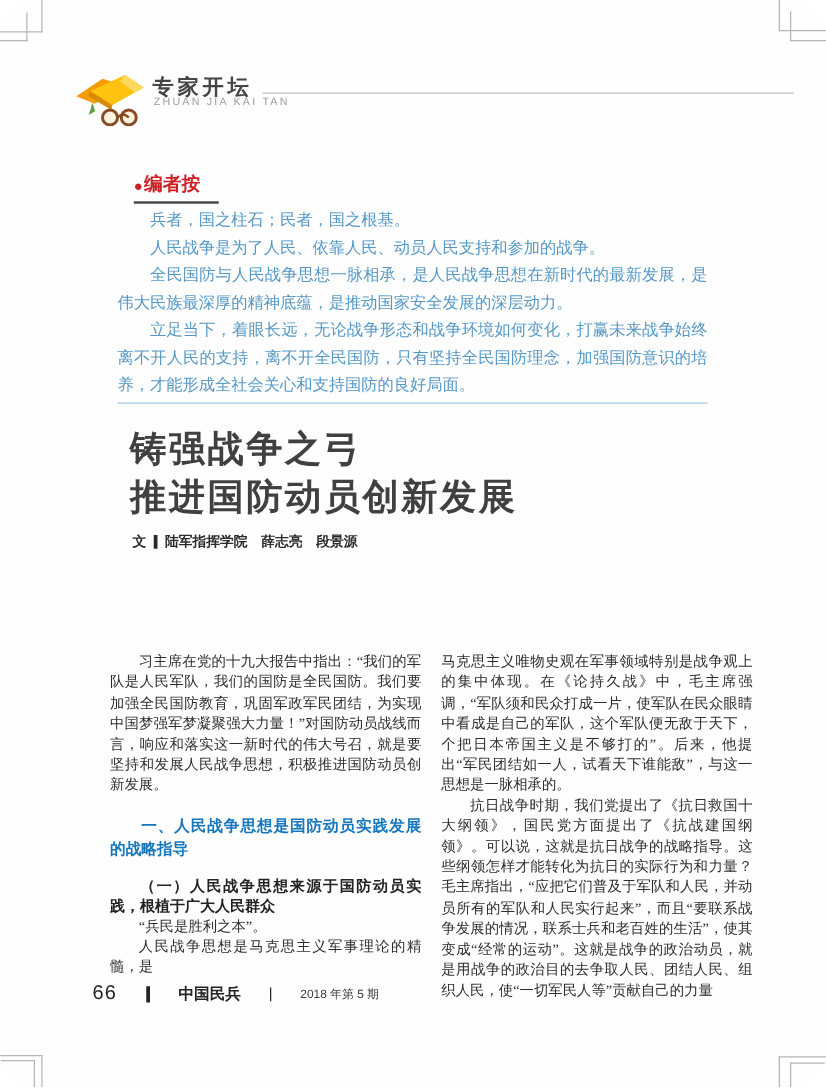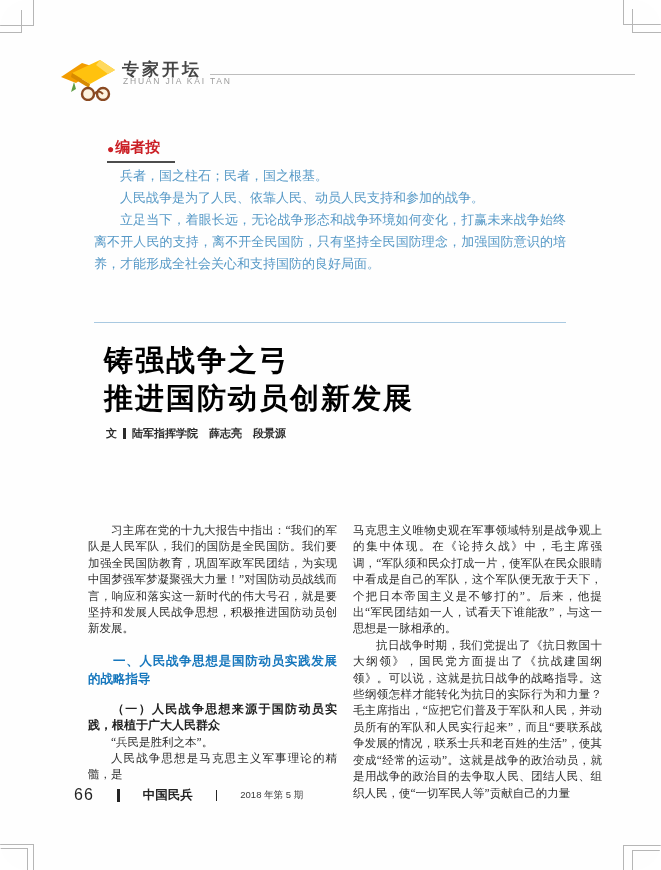--- a/index.html
+++ b/index.html
@@ -43,21 +43,21 @@
   .editor-note {
     position:absolute; left:94px; top:165px; width:472px;
     font-size:13px; line-height:22px; color:#5598c6; text-align:justify;
   }
   .editor-note p { margin:0; text-indent:2em; }
   .editor-divider { position:absolute; left:94px; top:322px; width:472px; height:1px; background:#a9c9e1; }
 
   
   .article-title {
     position:absolute; left:104px; top:341px;
-    font-size:29px; font-weight:bold; color:#000000;
+    font-size:29px; font-weight:bold; color:#404040;
     line-height:38px; letter-spacing:2px;
   }
   .byline {
     position:absolute; left:106px; top:426px;
     font-size:11px; font-weight:bold; color:#2b2b2b;
     display:flex; align-items:center; gap:6px;
   }
   .byline-bar { width:3px; height:11px; background:#2b2b2b; }
 
   
@@ -119,20 +119,21 @@
   <div class="header-rule"></div>
 
   <div class="editor-label">
     <span class="editor-bullet">●</span>
     <span>编者按</span>
   </div>
   <div class="editor-underline"></div>
   <div class="editor-note">
     <p>兵者，国之柱石；民者，国之根基。</p>
     <p>人民战争是为了人民、依靠人民、动员人民支持和参加的战争。</p>
+    <p>全民国防与人民战争思想一脉相承，是人民战争思想在新时代的最新发展，是伟大民族最深厚的精神底蕴，是推动国家安全发展的深层动力。</p>
     <p>立足当下，着眼长远，无论战争形态和战争环境如何变化，打赢未来战争始终离不开人民的支持，离不开全民国防，只有坚持全民国防理念，加强国防意识的培养，才能形成全社会关心和支持国防的良好局面。</p>
   </div>
   <div class="editor-divider"></div>
 
   <div class="article-title">
     <div>铸强战争之弓</div>
     <div>推进国防动员创新发展</div>
   </div>
   <div class="byline">
     <span>文</span>

